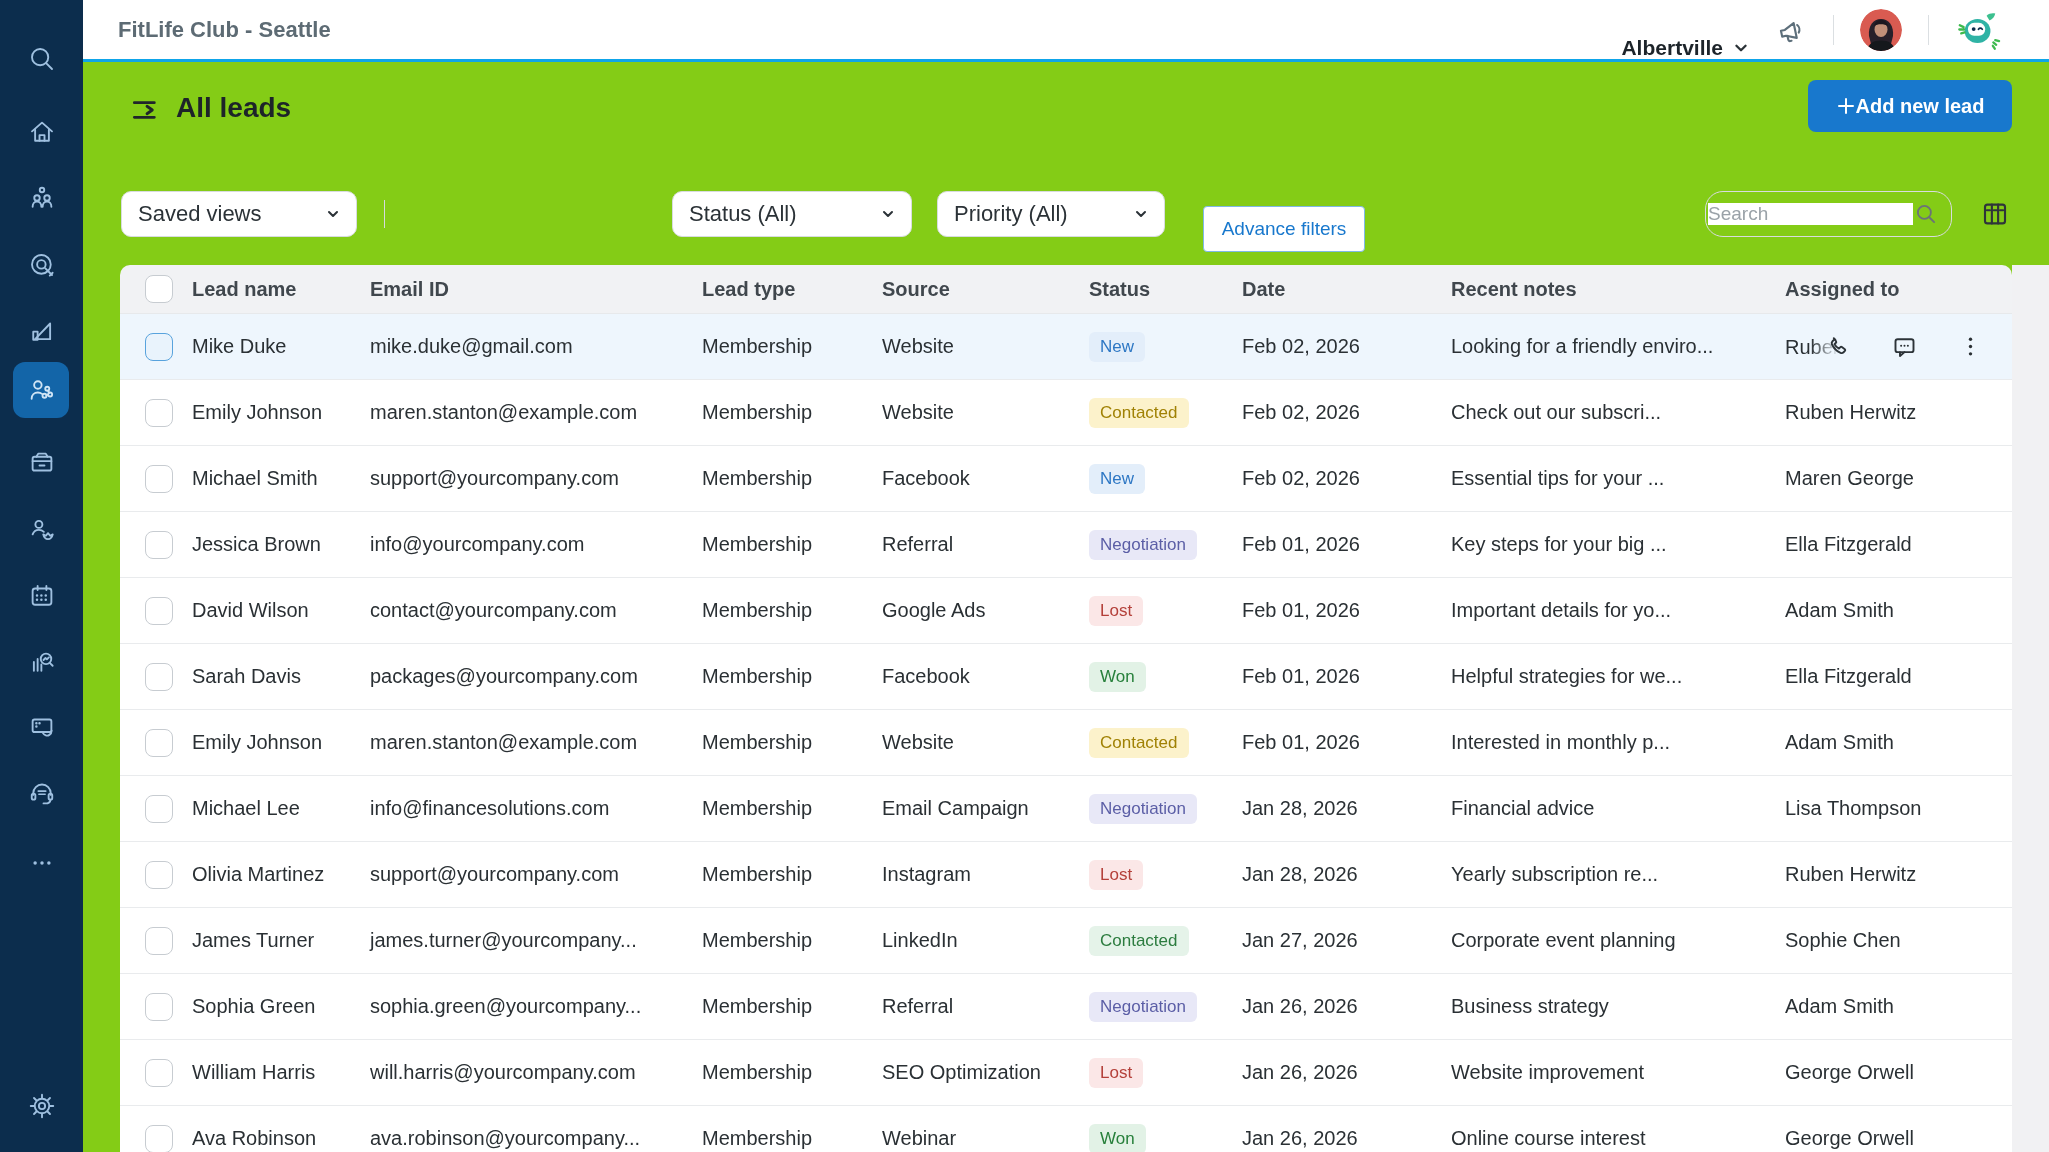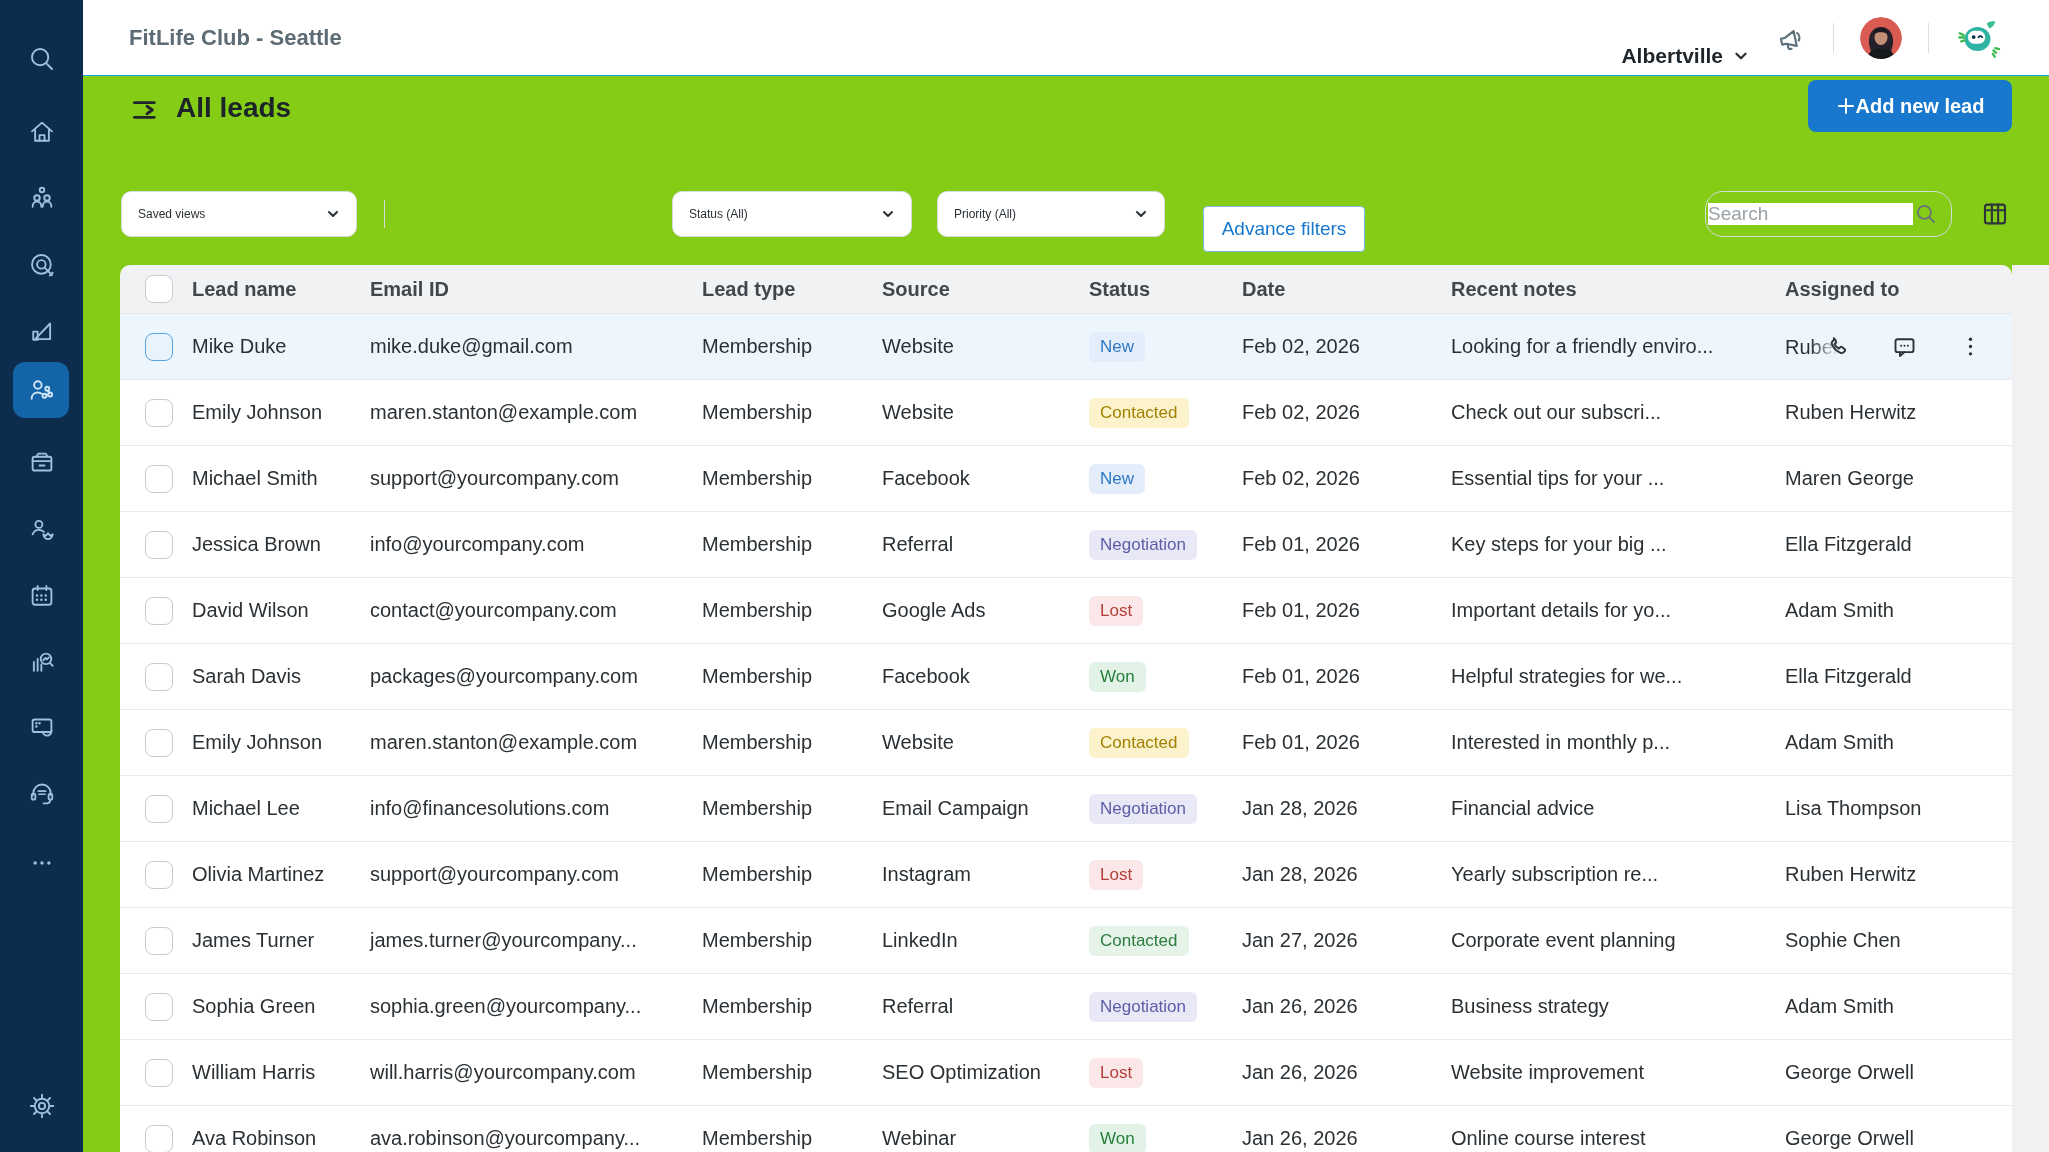--- a/index.html
+++ b/index.html
@@ -11,22 +11,22 @@
   .side-item { position:absolute; left:50%; transform:translateX(-50%); width:44px; height:44px;
                display:flex; align-items:center; justify-content:center; color:#9fc0e0; }
   .side-item svg { width:30px; height:30px; stroke:currentColor; fill:none; stroke-width:1.5;
                    stroke-linecap:round; stroke-linejoin:round; }
   .side-active { position:absolute; left:13px; width:56px; height:56px; background:#1365a8;
                  border-radius:12px; display:flex; align-items:center; justify-content:center; color:#cfe4f5; }
   .side-active svg { width:30px; height:30px; stroke:currentColor; fill:none; stroke-width:1.5;
                      stroke-linecap:round; stroke-linejoin:round; }
 
   
-  .topbar { position:absolute; left:83px; right:0; top:0; height:76px; background:#fff;
-            border-bottom:1px solid #0ea5e9; display:flex; align-items:center; z-index:4;padding-left:11px; }
+  .topbar { position:absolute; left:83px; right:0; top:0; height:62px; background:#fff;
+            border-bottom:3px solid #0ea5e9; display:flex; align-items:center; z-index:4; }
   .ws-title { margin-left:35px; font-size:22px; font-weight:bold; color:#5d6b74; }
   .tb-right { margin-left:auto; display:flex; align-items:center; gap:26px; padding-right:48px; }
   .location { display:flex; align-items:center; gap:10px; font-size:21px; font-weight:bold; color:#1d242a; cursor:pointer;margin-top:37px; }
   .chev { width:16px; height:16px; stroke:#2b3237; stroke-width:2; fill:none; stroke-linecap:round; stroke-linejoin:round; }
   .tb-icon { width:32px; height:32px; stroke:#5d6f7b; fill:none; stroke-width:1.6; stroke-linecap:round; stroke-linejoin:round; }
   .tb-div { width:1px; height:30px; background:#dbdfe2; }
   .avatar { width:42px; height:42px; border-radius:50%; overflow:hidden; }
 
   
   .content { position:absolute; left:83px; top:60px; right:0; bottom:0; background:#84cc16;text-decoration:underline; }
@@ -36,21 +36,21 @@
                 stroke-width:2.1; fill:none; stroke-linecap:round; stroke-linejoin:round; }
   .page-title { position:absolute; left:93px; top:32px; font-size:28px; font-weight:bold; color:#1d2429; }
   .add-btn { position:absolute; left:1725px; top:20px; width:204px; height:52px; background:#1878cd;
              border:none; border-radius:8px; color:#fff; font-size:20px; font-weight:bold;
              font-family:inherit; display:flex; align-items:center; justify-content:center; cursor:pointer; }
   .add-btn svg { width:20px; height:20px; stroke:#fff; stroke-width:2; fill:none; stroke-linecap:round; }
 
   
   .pill { position:absolute; top:131px; height:46px; background:#fff; border:1px solid #d8dcdf;
           border-radius:10px; display:flex; align-items:center; justify-content:space-between;
-          padding:16px 16px; font-size:12px; color:#2b3237; cursor:pointer;text-align:right; }
+          padding:16px 16px; font-size:22px; color:#2b3237; cursor:pointer;text-align:right; }
   .pill .chev { width:14px; height:14px; }
   .filter-div { position:absolute; left:301px; top:140px; width:1px; height:28px; background:#d6dadd; }
   .adv-btn { position:absolute; left:1120px; top:146px; width:162px; height:46px; background:#fff;
              border:1px solid #7fb9e6; border-radius:4px; color:#1878cd; font-size:19px;
              font-family:inherit; cursor:pointer; }
   .search-box { position:absolute; left:1622px; top:131px; width:247px; height:46px; border:1px solid #d8dcdf;
                 border-radius:18px; display:flex; align-items:center; padding:0 12px 0 2px; }
   .search-box input { border:none; outline:none; flex:1; font-size:19px; font-family:inherit; color:#2b3237; min-width:0; }
   .search-box input::placeholder { color:#9aa2a8; }
   .search-box svg { width:26px; height:26px; stroke:#6b7278; stroke-width:1.7; fill:none; stroke-linecap:round; }

